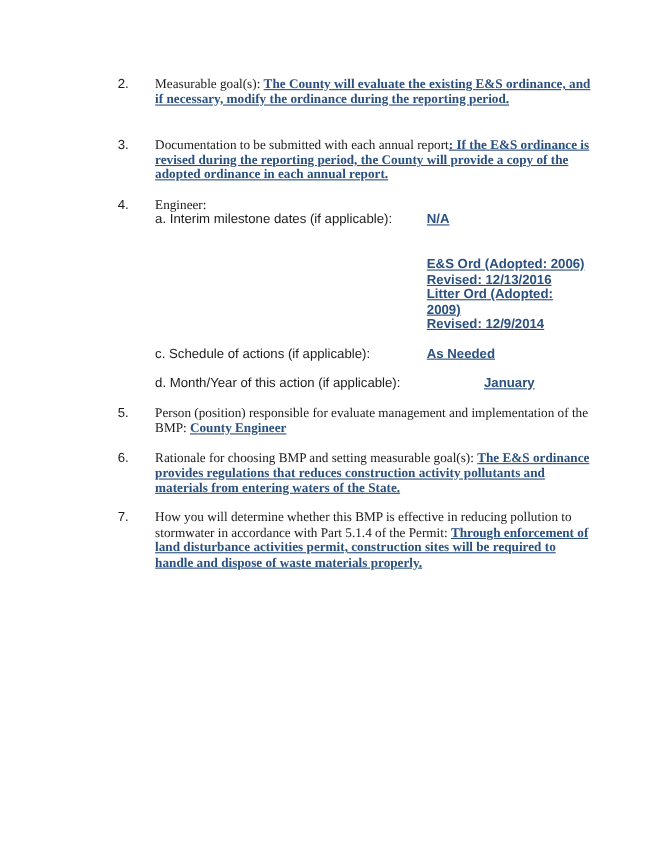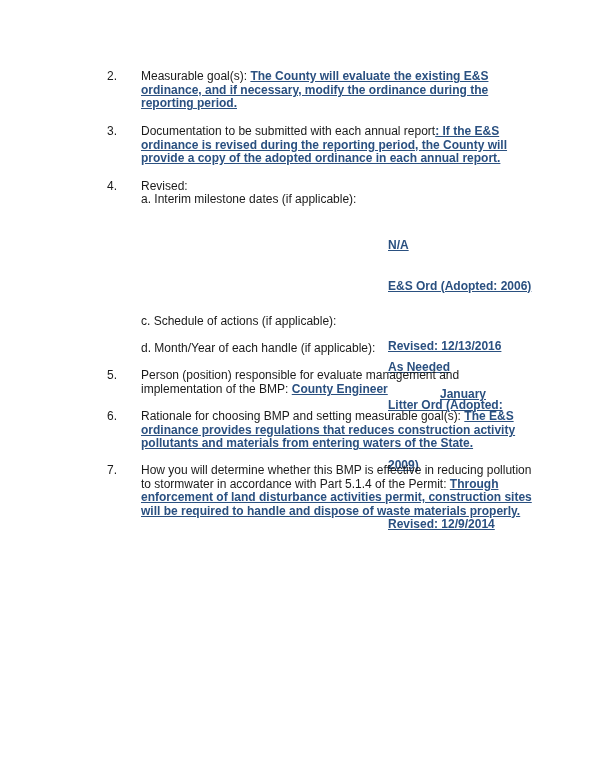--- a/index.html
+++ b/index.html
@@ -4,28 +4,28 @@
   <style>
     html, body { margin: 0; padding: 0; background: #ffffff; }
     body {
       width: 600px; height: 777px; position: relative; overflow: hidden;
       font-family: "Liberation Sans", sans-serif;
       font-size: 12px; color: #1a1a1a;
     }
     .page { position: absolute; left: 0; top: 0; width: 600px; height: 777px; }
     .item { position: absolute; left: 107px; width: 430px; line-height: 13.6px; }
     .num { position: absolute; left: 0; top: 0; }
-    .body { margin-left: 34px; }
+    .body { margin-left: 34px; font-family: Liberation Serif, serif; }
     .ans {
       color: #2a5080; font-weight: bold; text-decoration: underline;
       text-decoration-color: #2a5080; text-underline-offset: 1px;
     }
     .sub { position: absolute; left: 141px; line-height: 13.6px; }
     .sub-ans { position: absolute; left: 388px; line-height: 13.6px; width: 150px; }
-    .sub-ans .ans { display: block; margin-top: 46px; }
+    .sub-ans .ans { display: block; }
   </style>
 </head>
 <body>
 
 <div class="page">
 
   <div class="item" style="top:70px;">
     <span class="num">2.</span>
     <div class="body">
       <span>Measurable goal(s): </span><span class="ans">The County will evaluate the existing E&amp;S ordinance, and if necessary, modify the ordinance during the reporting period.</span>
@@ -35,21 +35,21 @@
   <div class="item" style="top:125px;">
     <span class="num">3.</span>
     <div class="body">
       <span>Documentation to be submitted with each annual report</span><span class="ans">: If the E&amp;S ordinance is revised during the reporting period, the County will provide a copy of the adopted ordinance in each annual report.</span>
     </div>
   </div>
 
   <div class="item" style="top:180px;">
     <span class="num">4.</span>
     <div class="body">
-      <span>Revised:</span>
+      <span>Engineer:</span>
     </div>
   </div>
 
   <div class="sub" style="top:193px;">a. Interim milestone dates (if applicable):</div>
   <div class="sub-ans" style="top:193px;">
     <span class="ans">N/A</span>
   </div>
 
   <div class="sub-ans" style="top:234px;">
     <span class="ans">E&amp;S Ord (Adopted: 2006)</span>
@@ -57,21 +57,21 @@
     <span class="ans">Litter Ord (Adopted:</span>
     <span class="ans">2009)</span>
     <span class="ans">Revised: 12/9/2014</span>
   </div>
 
   <div class="sub" style="top:315px;">c. Schedule of actions (if applicable):</div>
   <div class="sub-ans" style="top:315px;">
     <span class="ans">As Needed</span>
   </div>
 
-  <div class="sub" style="top:342px;">d. Month/Year of each handle (if applicable):</div>
+  <div class="sub" style="top:342px;">d. Month/Year of this action (if applicable):</div>
   <div class="sub-ans" style="top:342px;text-align:center;">
     <span class="ans">January</span>
   </div>
 
   <div class="item" style="top:369px;">
     <span class="num">5.</span>
     <div class="body">
       <span>Person (position) responsible for evaluate management and implementation of the BMP: </span><span class="ans">County Engineer</span>
     </div>
   </div>

